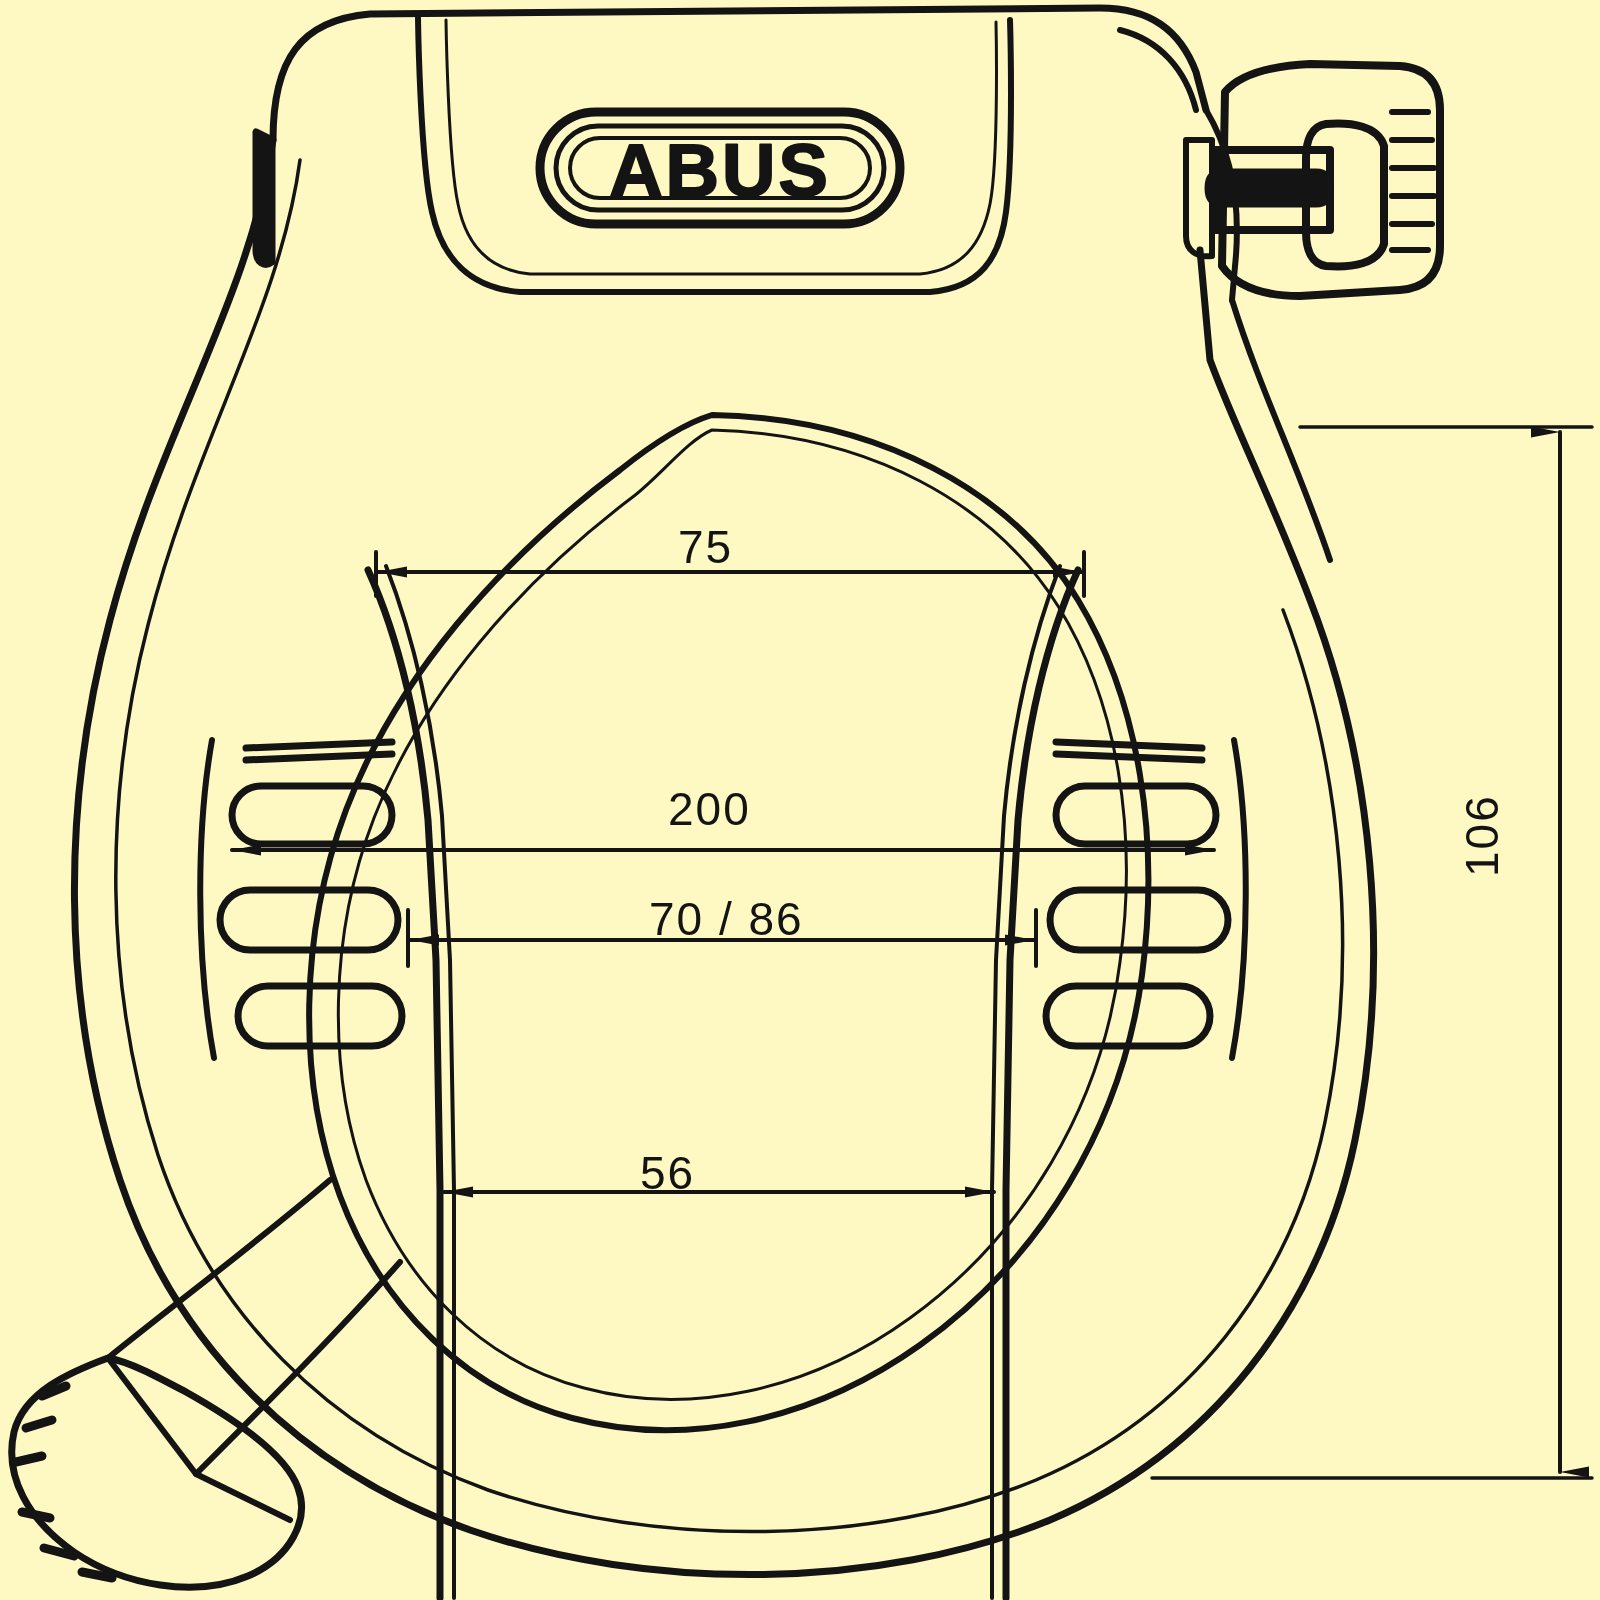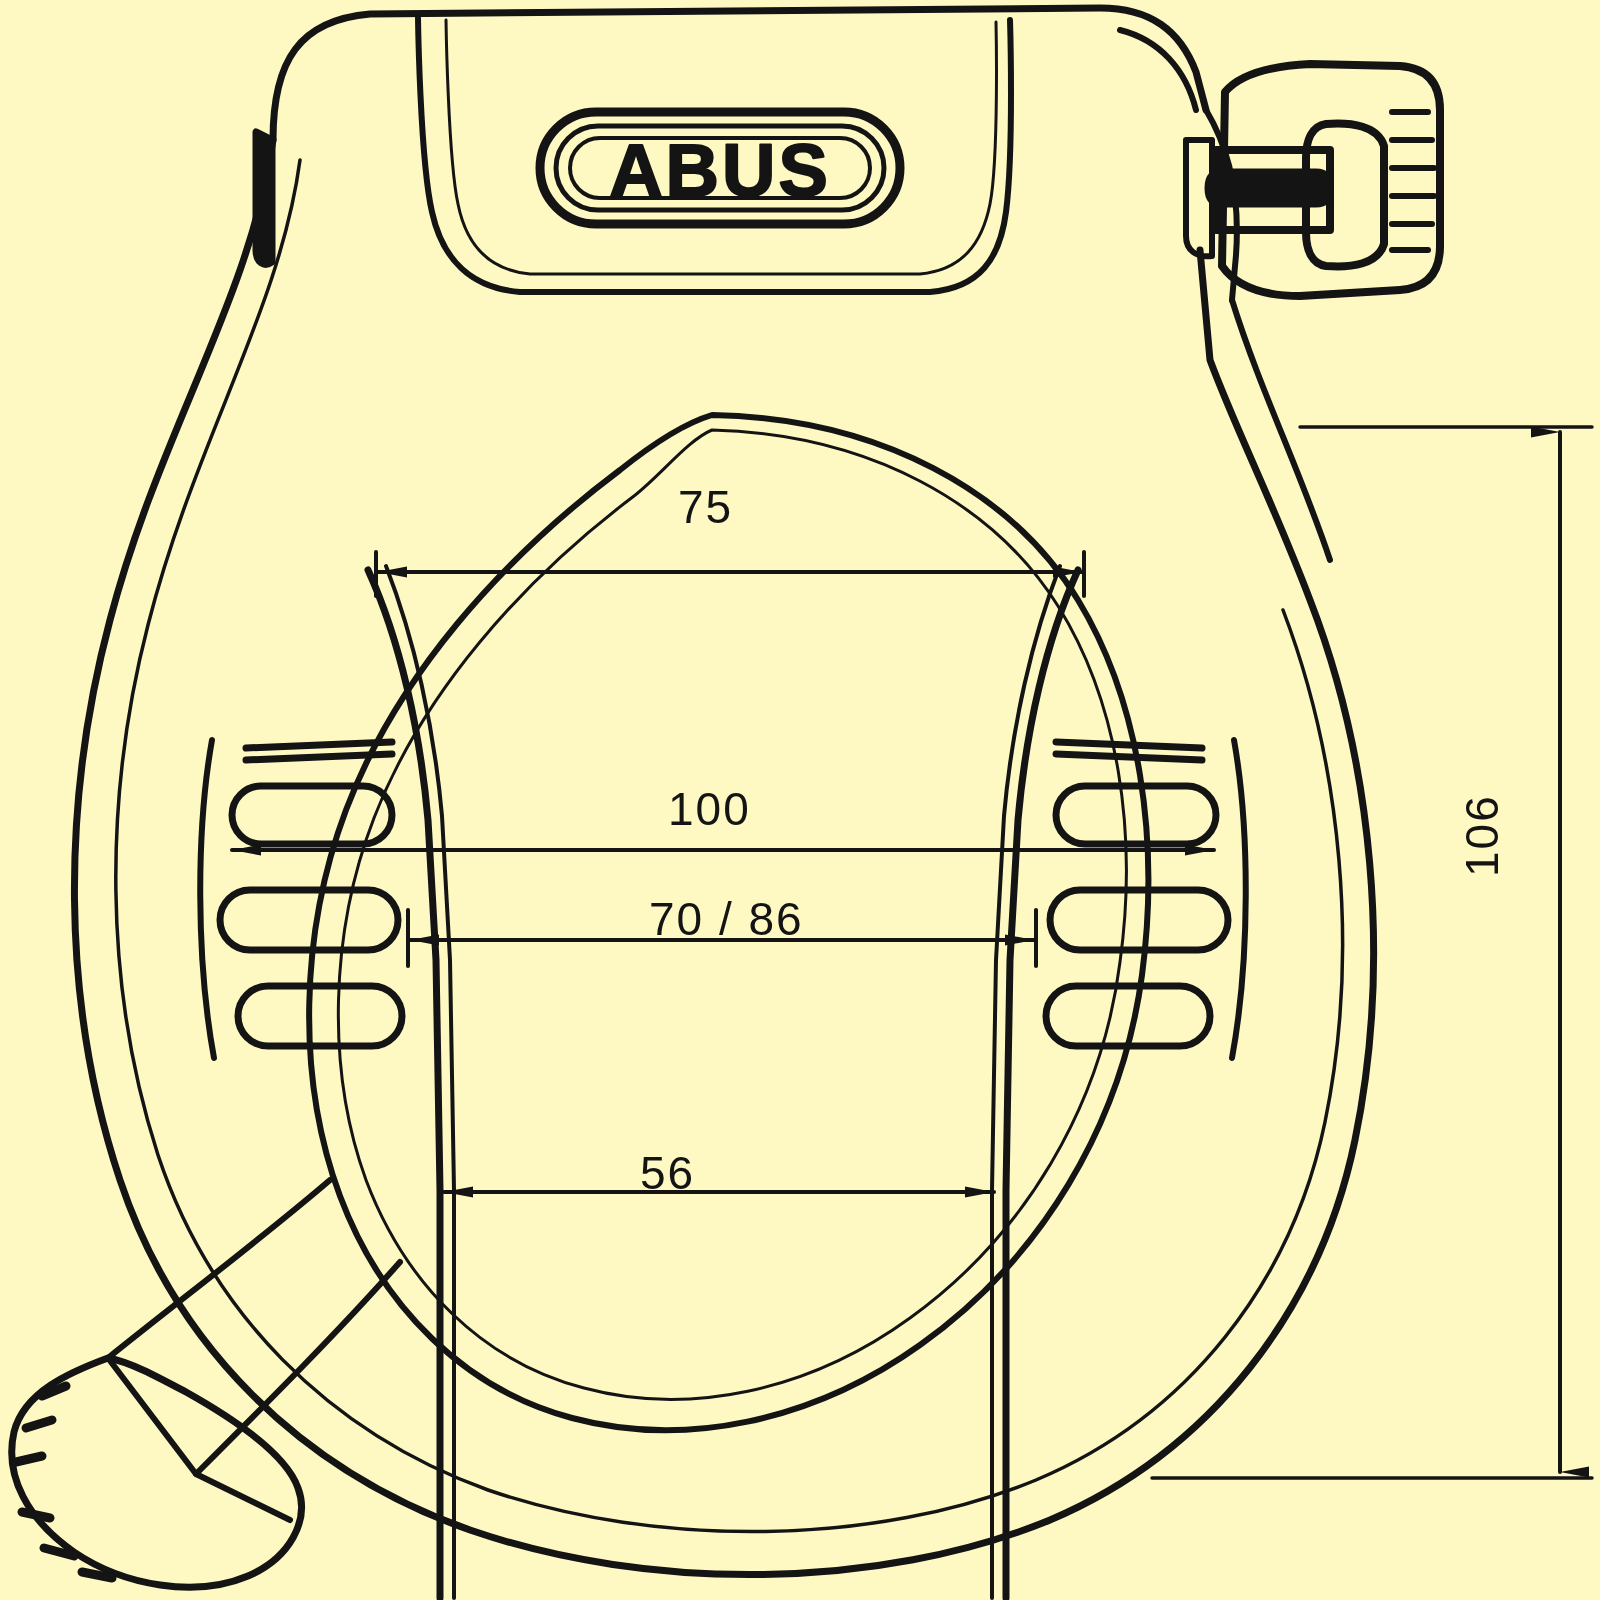--- a/index.html
+++ b/index.html
@@ -13,21 +13,21 @@
   #drawing{position:absolute;left:0;top:0;width:1600px;height:1600px;}
   .dim-text{
     position:absolute;
     font-family:"Liberation Sans", sans-serif;
     font-size:46px;
     color:#141414;
     letter-spacing:2px;
     white-space:nowrap;
     user-select:none;
   }
-  #dim-75{left:678px;  top:480px;text-align:right;}
+  #dim-75{left:678px;  top:520px;text-align:right;}
   #dim-100{left:668px; top:782px;}
   #dim-7086{left:649px;top:872px;margin-top:20px;}
   #dim-56{left:640px;  top:1118px;margin-top:28px;}
   #dim-106{
     left:1455px; top:877px;
     transform:rotate(-90deg);
     transform-origin:left top;
   }
 </style>
 </head>
@@ -251,21 +251,21 @@
         <line x1="1560" y1="432" x2="1560" y2="1472" stroke-width="4" marker-start="url(#arrU)" marker-end="url(#arrD)"></line>
         <line x1="1300" y1="427" x2="1592" y2="427" stroke-width="3.5"></line>
         <line x1="1152" y1="1478" x2="1592" y2="1478" stroke-width="3.5"></line>
       </g>
 
     </g>
   </svg>
 
   <div class="dim-text" id="dim-75">75</div>
 
-  <div class="dim-text" id="dim-100">100</div>
+  <div class="dim-text" id="dim-100">200</div>
 
   <div class="dim-text" id="dim-7086">70 / 86</div>
 
   <div class="dim-text" id="dim-56">56</div>
 
   <div class="dim-text" id="dim-106">106</div>
 
 </div>
 
 </body></html>

